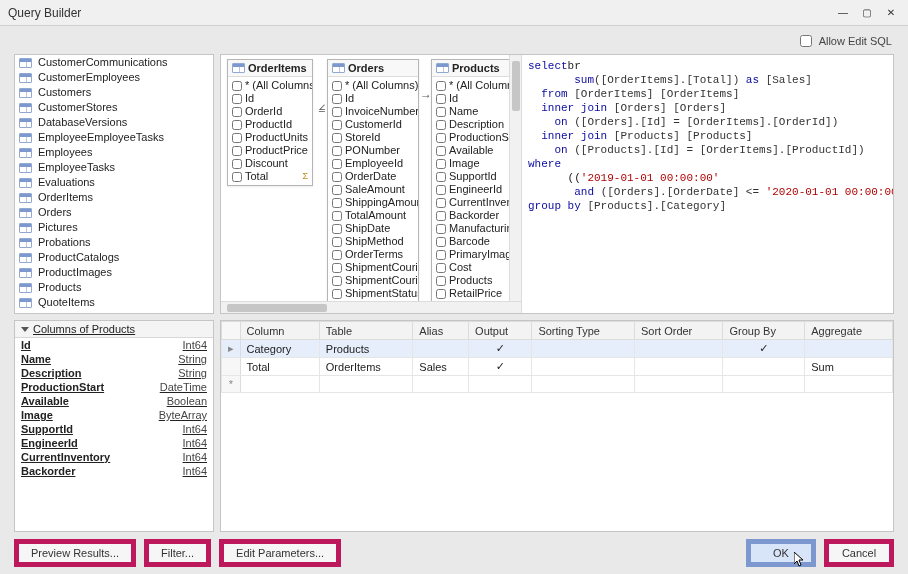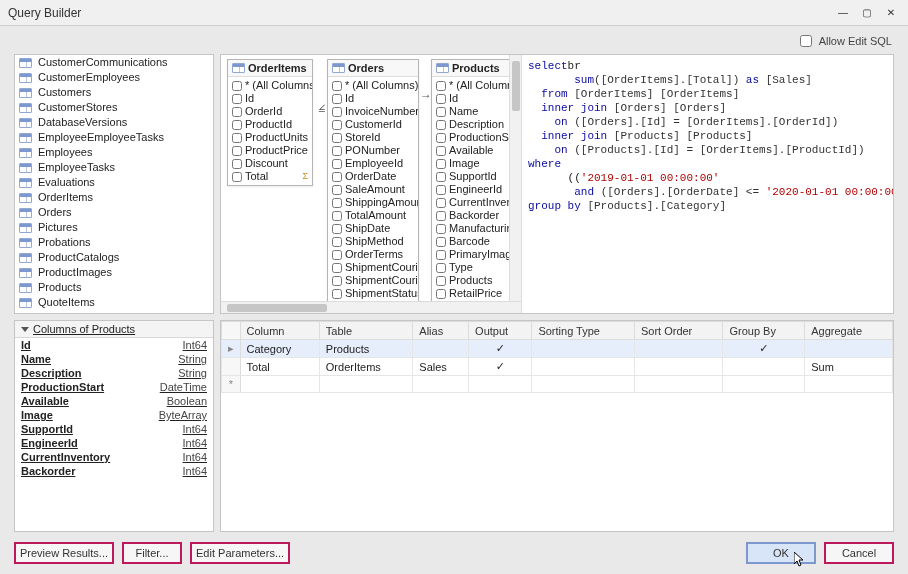--- a/index.html
+++ b/index.html
@@ -199,22 +199,22 @@
   .grid .row-ind { width: 12px; text-align: center; color: #888; border-right: 1px solid #dcdcdc; background: #f7f7f7; }
 
   .splitter-v { grid-column: 2; grid-row: 1 / span 3; cursor: col-resize; }
   .splitter-h { grid-column: 1 / span 3; grid-row: 2; cursor: row-resize; }
 
   .footer {
     position: absolute; left: 14px; right: 14px; bottom: 8px; height: 26px;
     display: flex; align-items: center; gap: 8px;
   }
   .btn {
-    background: #f6f6f6; border: 2px solid #be185d;
-    padding: 3px 4px; font-size: 11px; min-width: 80px; text-align: center;
+    background: #f6f6f6; border: 5px solid #be185d;
+    padding: 3px 12px; font-size: 11px; min-width: 80px; text-align: center;
     color: #333;
   }
   .btn.primary { background: #d8e4f8; border-color: #7c98ce; }
   .footer .spacer { flex: 1; }
 
   .cursor {
     position: absolute;
     width: 12px; height: 16px;
     pointer-events: none;
   }
@@ -567,21 +567,21 @@
                   <div class="fld">
                     <input type="checkbox" style="">
                     <span>Barcode</span>
                   </div>
                   <div class="fld">
                     <input type="checkbox" style="">
                     <span>PrimaryImageId</span>
                   </div>
                   <div class="fld">
                     <input type="checkbox" style="">
-                    <span>Type</span>
+                    <span>Cost</span>
                   </div>
                   <div class="fld">
                     <input type="checkbox" style="">
                     <span>Products</span>
                   </div>
                   <div class="fld">
                     <input type="checkbox" style="">
                     <span>RetailPrice</span>
                   </div>
                   <div class="fld">

